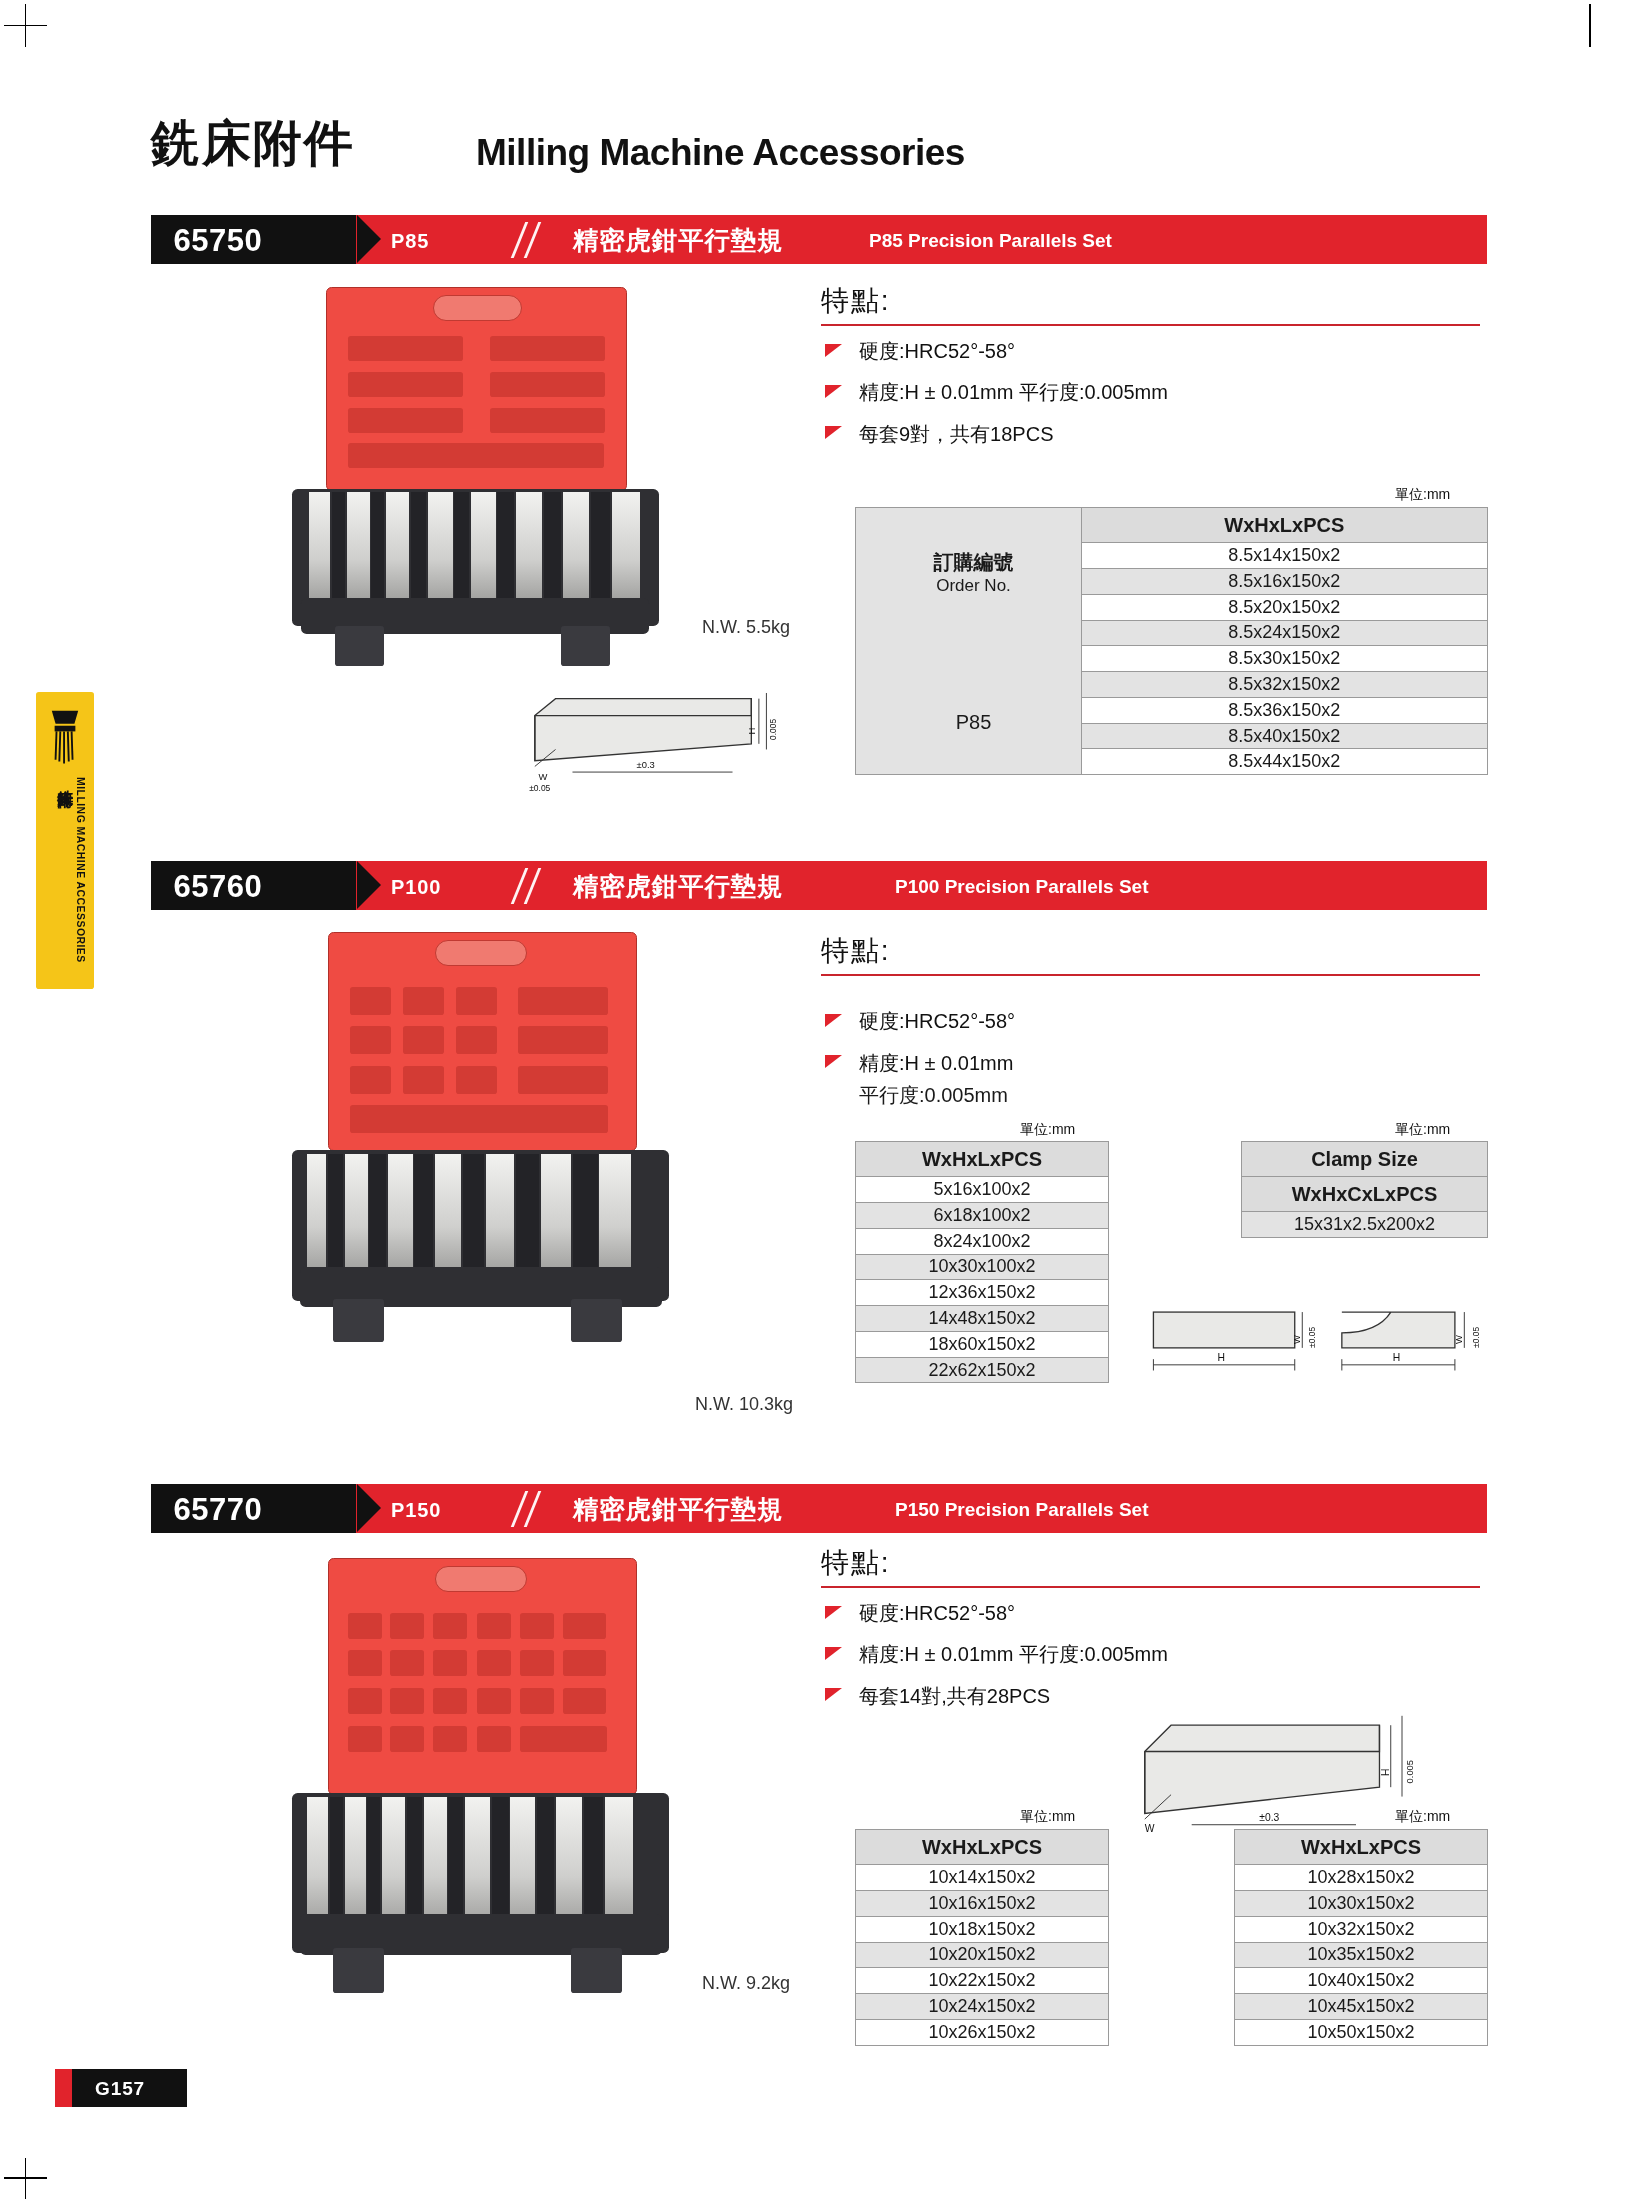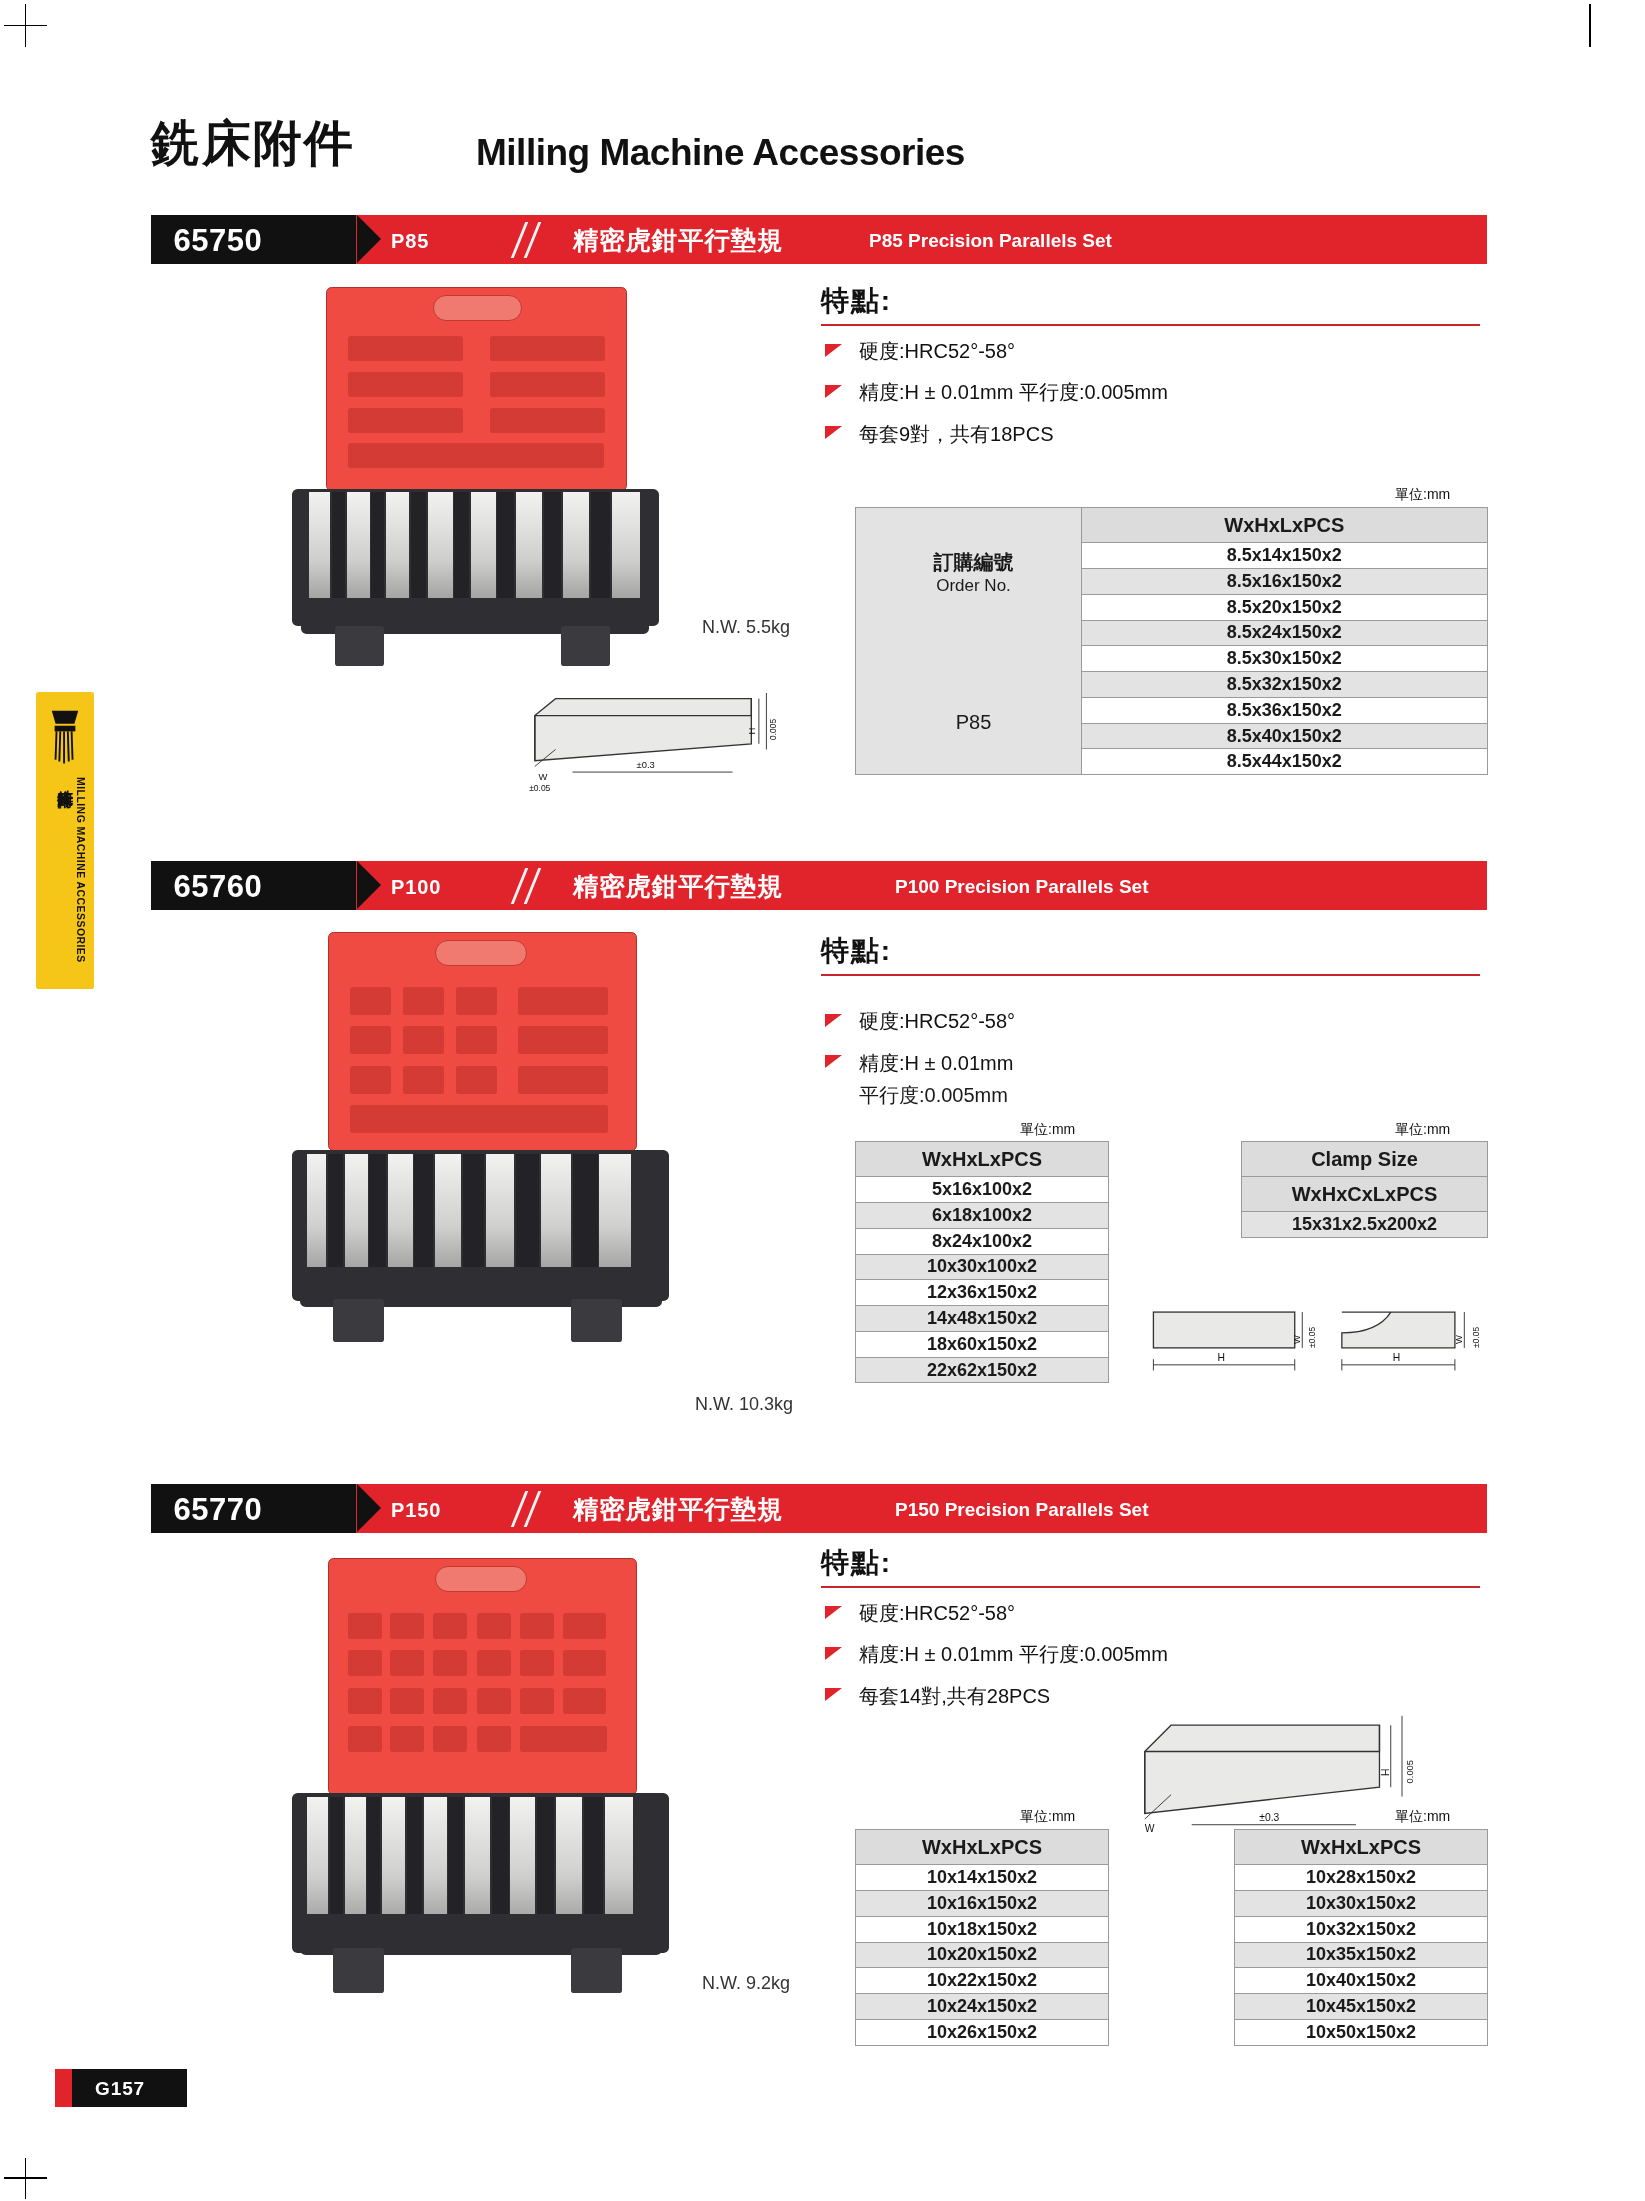--- a/index.html
+++ b/index.html
@@ -42,29 +42,29 @@
   .banner .chev:before,.banner .chev:after{
     content:"";position:absolute;top:6.6px;width:2.8px;height:36px;background:#fff;opacity:.95;transform:skewX(-22deg);
   }
   .banner .chev:before{left:5.6px;}
   .banner .chev:after{left:19px;}
   .banner .t-cn{position:absolute;left:422px;top:9.4px;font-size:25.4px;font-weight:bold;color:#fff;letter-spacing:0.9px;}
   .banner .t-en{position:absolute;left:718px;top:15px;font-size:19px;font-weight:bold;color:#fff;}
 
   
   .feat{position:absolute;}
-  .feat .title{font-size:28px;font-weight:bold;color:#111;letter-spacing:1.9px;}
+  .feat .title{font-size:28px;font-weight:normal;color:#111;letter-spacing:1.9px;}
   .feat .rule{height:1.9px;background:#c9242c;margin-top:3.8px;}
   .fitem{position:relative;padding-left:38px;font-size:20px;line-height:32px;color:#111;margin-top:9.4px;}
   .fitem .mk{position:absolute;left:3.8px;top:8.5px;width:0;height:0;border-left:17px solid #e1232c;border-bottom:13px solid transparent;}
 
   
   .unit{position:absolute;font-size:14px;color:#111;}
   .tbl{position:absolute;border-collapse:collapse;font-size:18px;}
-  .tbl td,.tbl th{border:0.9px solid #9a9a9a;text-align:center;padding:1.9px 5.6px;font-weight:bold;}
+  .tbl td,.tbl th{border:0.9px solid #9a9a9a;text-align:center;padding:1.9px 5.6px;font-weight:normal;}
   .tbl .hd{background:#dcdcdc;font-weight:bold;font-size:20px;padding:5.6px;}
   .tbl .alt{background:#e3e3e3;}
 
   .nw{position:absolute;font-size:18px;color:#333;}
 
   
   .footer{position:absolute;left:55px;top:2069px;width:132px;height:38px;background:#111;}
   .footer .pg{position:absolute;left:40px;top:8.5px;font-size:19px;font-weight:bold;color:#fff;letter-spacing:0.9px;}
   .footer .red{position:absolute;left:0;top:0;width:17px;height:38px;background:#e1232c;}
 

